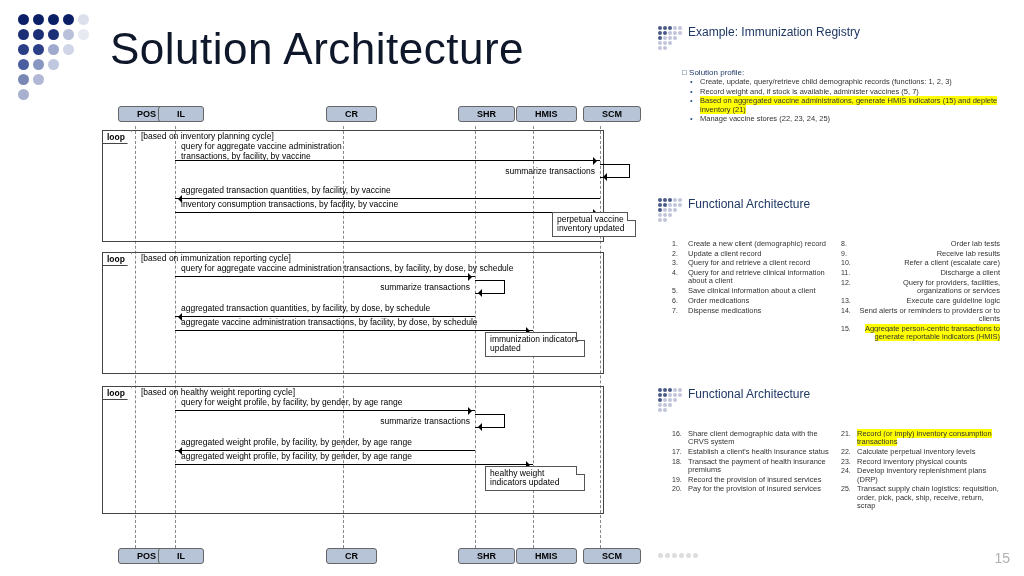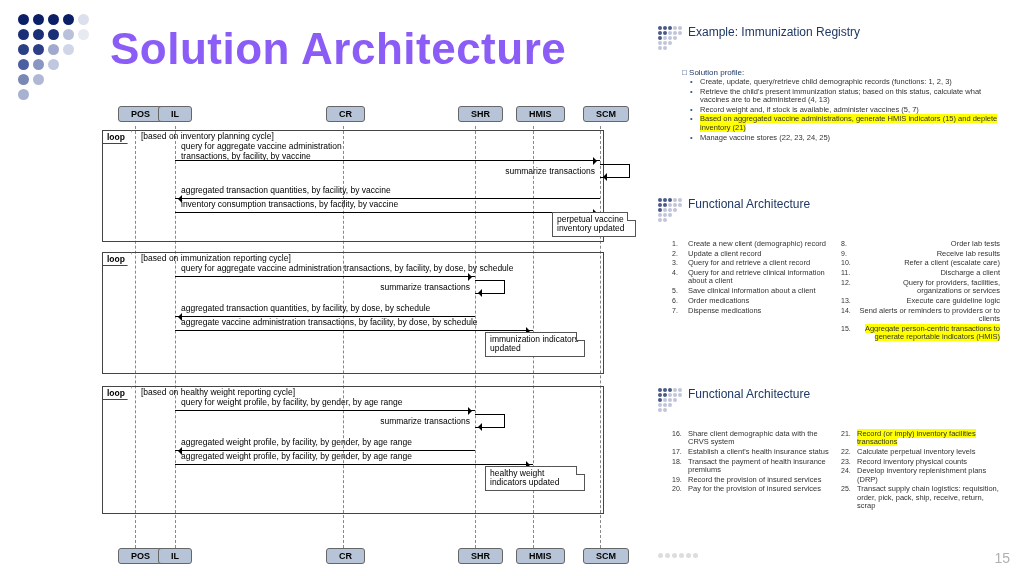--- a/index.html
+++ b/index.html
@@ -12,21 +12,21 @@
     overflow: hidden;
   }
   .logo-dots {
     position: absolute; left: 18px; top: 14px;
     display: grid; grid-template-columns: repeat(5, 12px);
     grid-template-rows: repeat(6, 12px); gap: 3px;
   }
   .dot { width: 11px; height: 11px; border-radius: 50%; }
   .title {
     position: absolute; left: 110px; top: 24px;
-    font-size: 44px; color: #8b5cf6; font-weight: 700;
+    font-size: 44px; color: #0f172a; font-weight: 400;
     letter-spacing: 0.5px;
   }
   .mini-logo {
     position: absolute;
     display: grid; grid-template-columns: repeat(5, 4px);
     grid-template-rows: repeat(5, 4px); gap: 1px;
   }
   .mini-dot { width: 4px; height: 4px; border-radius: 50%; background: #4a5a8a; }
   .mini-dot.lt { background: #c0c5da; }
   .page-num {
@@ -36,21 +36,21 @@
 
   
   .seq-area {
     position: absolute; left: 108px; top: 106px; width: 528px; height: 462px;
     font-size: 8.5px; color: #000;
   }
   .actor-row { position: absolute; left: 0; right: 0; height: 20px; }
   .actor-row.top { top: 0; }
   .actor-row.bottom { bottom: 0; }
   .actor {
-    position: absolute; top: 0; padding: 2px 12px;
+    position: absolute; top: 0; padding: 2px 18px;
     border: 1px solid #666; border-radius: 3px;
     background: #b7c4d8; font-size: 9px; font-weight: 600;
     text-align: center; min-width: 28px;
   }
   .lifeline {
     position: absolute; top: 20px; bottom: 20px;
     border-left: 1px dashed #888;
   }
   .loop-box {
     position: absolute; left: -6px; right: 32px;
@@ -256,21 +256,20 @@
       <div class="mini-dot lt"></div>
       <div class="mini-dot" style="visibility: hidden;"></div>
       <div class="mini-dot" style="visibility: hidden;"></div>
       <div class="mini-dot" style="visibility: hidden;"></div>
     </div>
   <h2>Example: Immunization Registry</h2>
   <div class="thumb-body">
     <div class="subhead">□ <span>Solution profile:</span></div>
     <ul class="bullet-list" style="margin-left:14px;">
         <li>Create, update, query/retrieve child demographic records (functions: 1, 2, 3)</li>
-        <li>Retrieve the child's present immunization status; based on this status, calculate what vaccines are to be administered (4, 13)</li>
         <li>Record weight and, if stock is available, administer vaccines (5, 7)</li>
         <li><span class="hl">Based on aggregated vaccine administrations, generate HMIS indicators (15) and deplete inventory (21)</span></li>
         <li>Manage vaccine stores (22, 23, 24, 25)</li>
       </ul>
   </div>
 </div>
 
 <div class="thumb thumb2">
   <div class="mini-logo" style="left:2px; top:0;">
       <div class="mini-dot"></div>
@@ -354,21 +353,21 @@
   <h2>Functional Architecture</h2>
   <div class="thumb-body thumb-cols">
     <ol class="start16">
         <li>Share client demographic data with the CRVS system</li>
         <li>Establish a client's health insurance status</li>
         <li>Transact the payment of health insurance premiums</li>
         <li>Record the provision of insured services</li>
         <li>Pay for the provision of insured services</li>
       </ol>
     <ol class="start21">
-        <li><span class="hl">Record (or imply) inventory facilities transactions</span></li>
+        <li><span class="hl">Record (or imply) inventory consumption transactions</span></li>
         <li>Calculate perpetual inventory levels</li>
         <li>Record inventory physical counts</li>
         <li>Develop inventory replenishment plans (DRP)</li>
         <li>Transact supply chain logistics: requisition, order, pick, pack, ship, receive, return, scrap</li>
       </ol>
   </div>
 </div>
 
 <div class="bottom-dots">
   <span></span>

